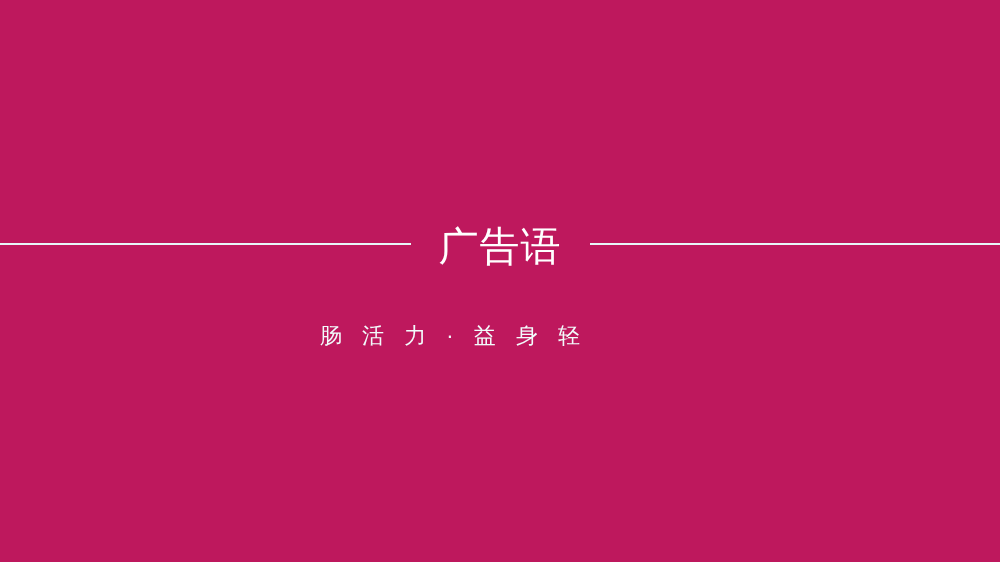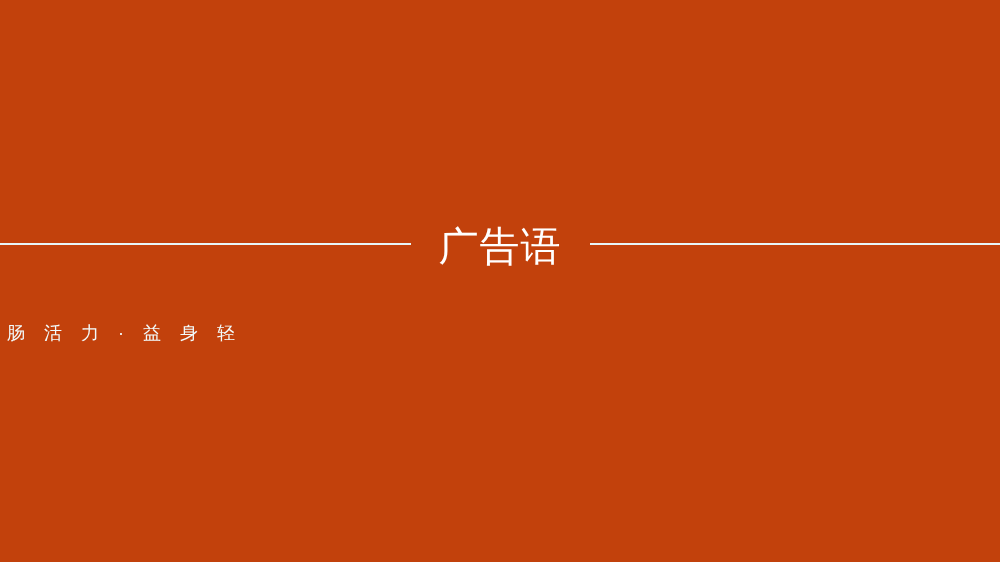--- a/index.html
+++ b/index.html
@@ -10,21 +10,21 @@
     width: 1000px;
     height: 562px;
     overflow: hidden;
     font-family: "Liberation Sans", "DejaVu Sans", sans-serif;
   }
 
   .slide {
     position: relative;
     width: 1000px;
     height: 562px;
-    background: #c2410c;
+    background: #be185d;
     overflow: hidden;
   }
 
   
   .title-rule {
     position: absolute;
     left: 0;
     top: 244px;
     width: 1000px;
     height: 0;
@@ -59,23 +59,23 @@
     white-space: nowrap;
     transform: translateY(2px);
   }
 
   
   .tagline {
     position: absolute;
     left: 0;
     top: 322px;
     width: 900px;
-    text-align: left;
+    text-align: center;
     color: #f2fbfc;
-    font-size: 18px;
+    font-size: 22px;
     font-weight: 300;
     line-height: 1.3;
     letter-spacing: 7px;
     text-indent: 7px;
     white-space: nowrap;
   }
 </style>
 </head>
 <body>
 

